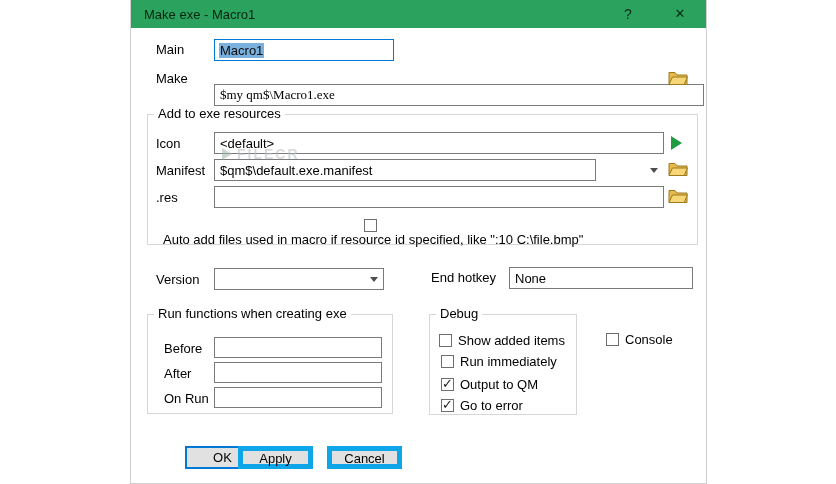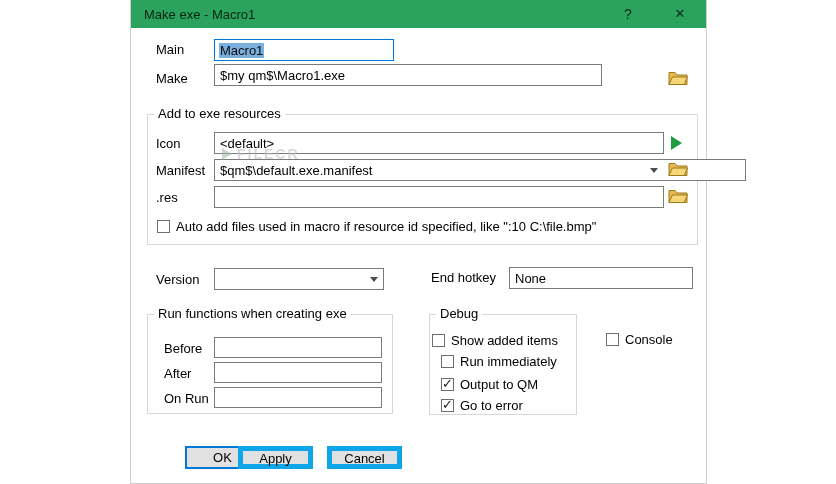--- a/index.html
+++ b/index.html
@@ -99,40 +99,40 @@
       <button class="tb-btn help">?</button>
       <button class="tb-btn close"><span>✕</span></button>
     </div>
 
     <span class="lbl" style="left:25px; top:42px;">Main</span>
     <div class="fakein focus" style="left:83px; top:39px; width:180px;">
       <span class="sel">Macro1</span>
     </div>
 
     <span class="lbl" style="left:25px; top:71px;">Make</span>
-    <input class="tb" style="left: 83px; top: 64px; width: 388px;" value="$my qm$\Macro1.exe">
+    <input class="tb" style="left: 83px; top: 84px; width: 490px; font-family: Liberation Serif, serif;" value="$my qm$\Macro1.exe">
     <button class="iconbtn" style="left:537px; top:69px;">
       <span>
         <svg width="20" height="16" viewBox="0 0 20 16">
           <path d="M1 2.5 h6 l2 2.5 h10 v9.5 H1 z" fill="#e9b94e" stroke="#9a7a1d" stroke-width="1"></path>
           <path d="M1 14.5 L4.4 7 h15 l-3.2 7.5 z" fill="#f7d678" stroke="#9a7a1d" stroke-width="1"></path>
         </svg>
       </span>
     </button>
 
     <div class="grp" style="left:16px; top:114px; width:551px; height:131px;">
       <span class="grp-title">Add to exe resources</span>
     </div>
 
     <span class="lbl" style="left:25px; top:136px;">Icon</span>
     <input class="tb" style="left: 83px; top: 132px; width: 450px;" value="&lt;default&gt;">
     <span class="runarrow" style="left:540px; top:136px;"></span>
 
     <span class="lbl" style="left:25px; top:163px;">Manifest</span>
-    <input class="tb" style="left: 83px; top: 159px; width: 532px; padding-right: 28px;" value="$qm$\default.exe.manifest">
+    <input class="tb" style="left: 83px; top: 159px; width: 382px; padding-right: 28px;" value="$qm$\default.exe.manifest">
     <span class="combo-arrow" style="left:519px; top:168px;"></span>
     <button class="iconbtn" style="left:537px; top:160px;">
       <span>
         <svg width="20" height="16" viewBox="0 0 20 16">
           <path d="M1 2.5 h6 l2 2.5 h10 v9.5 H1 z" fill="#e9b94e" stroke="#9a7a1d" stroke-width="1"></path>
           <path d="M1 14.5 L4.4 7 h15 l-3.2 7.5 z" fill="#f7d678" stroke="#9a7a1d" stroke-width="1"></path>
         </svg>
       </span>
     </button>
 
@@ -140,21 +140,21 @@
     <input class="tb" style="left: 83px; top: 186px; width: 450px;" value="">
     <button class="iconbtn" style="left:537px; top:187px;">
       <span>
         <svg width="20" height="16" viewBox="0 0 20 16">
           <path d="M1 2.5 h6 l2 2.5 h10 v9.5 H1 z" fill="#e9b94e" stroke="#9a7a1d" stroke-width="1"></path>
           <path d="M1 14.5 L4.4 7 h15 l-3.2 7.5 z" fill="#f7d678" stroke="#9a7a1d" stroke-width="1"></path>
         </svg>
       </span>
     </button>
 
-    <div class="cbrow" style="left:26px; top:219px;">
+    <div class="cbrow" style="left:26px; top:219px;flex-direction:column;">
       <span class="cbx"></span>
       <span class="cbl">Auto add files used in macro if resource id specified, like ":10 C:\file.bmp"</span>
     </div>
 
     <span class="lbl" style="left:25px; top:272px;">Version</span>
     <div class="fakein" style="left:83px; top:268px; width:170px;">
       <span></span>
     </div>
     <span class="combo-arrow" style="left:239px; top:277px;"></span>
 
@@ -171,21 +171,21 @@
     <span class="lbl" style="left:33px; top:366px;">After</span>
     <input class="tb" style="left: 83px; top: 362px; width: 168px; height: 21px;" value="">
 
     <span class="lbl" style="left:33px; top:391px;">On Run</span>
     <input class="tb" style="left: 83px; top: 387px; width: 168px; height: 21px;" value="">
 
     <div class="grp" style="left:298px; top:314px; width:148px; height:101px;">
       <span class="grp-title">Debug</span>
     </div>
 
-    <div class="cbrow" style="left:301px; top:333px;">
+    <div class="cbrow" style="left:308px; top:333px;">
       <span class="cbx"></span>
       <span class="cbl">Show added items</span>
     </div>
     <div class="cbrow" style="left:310px; top:354px;justify-content:flex-end;">
       <span class="cbx"></span>
       <span class="cbl">Run immediately</span>
     </div>
     <div class="cbrow" style="left:310px; top:377px;">
       <span class="cbx checked"></span>
       <span class="cbl">Output to QM</span>

